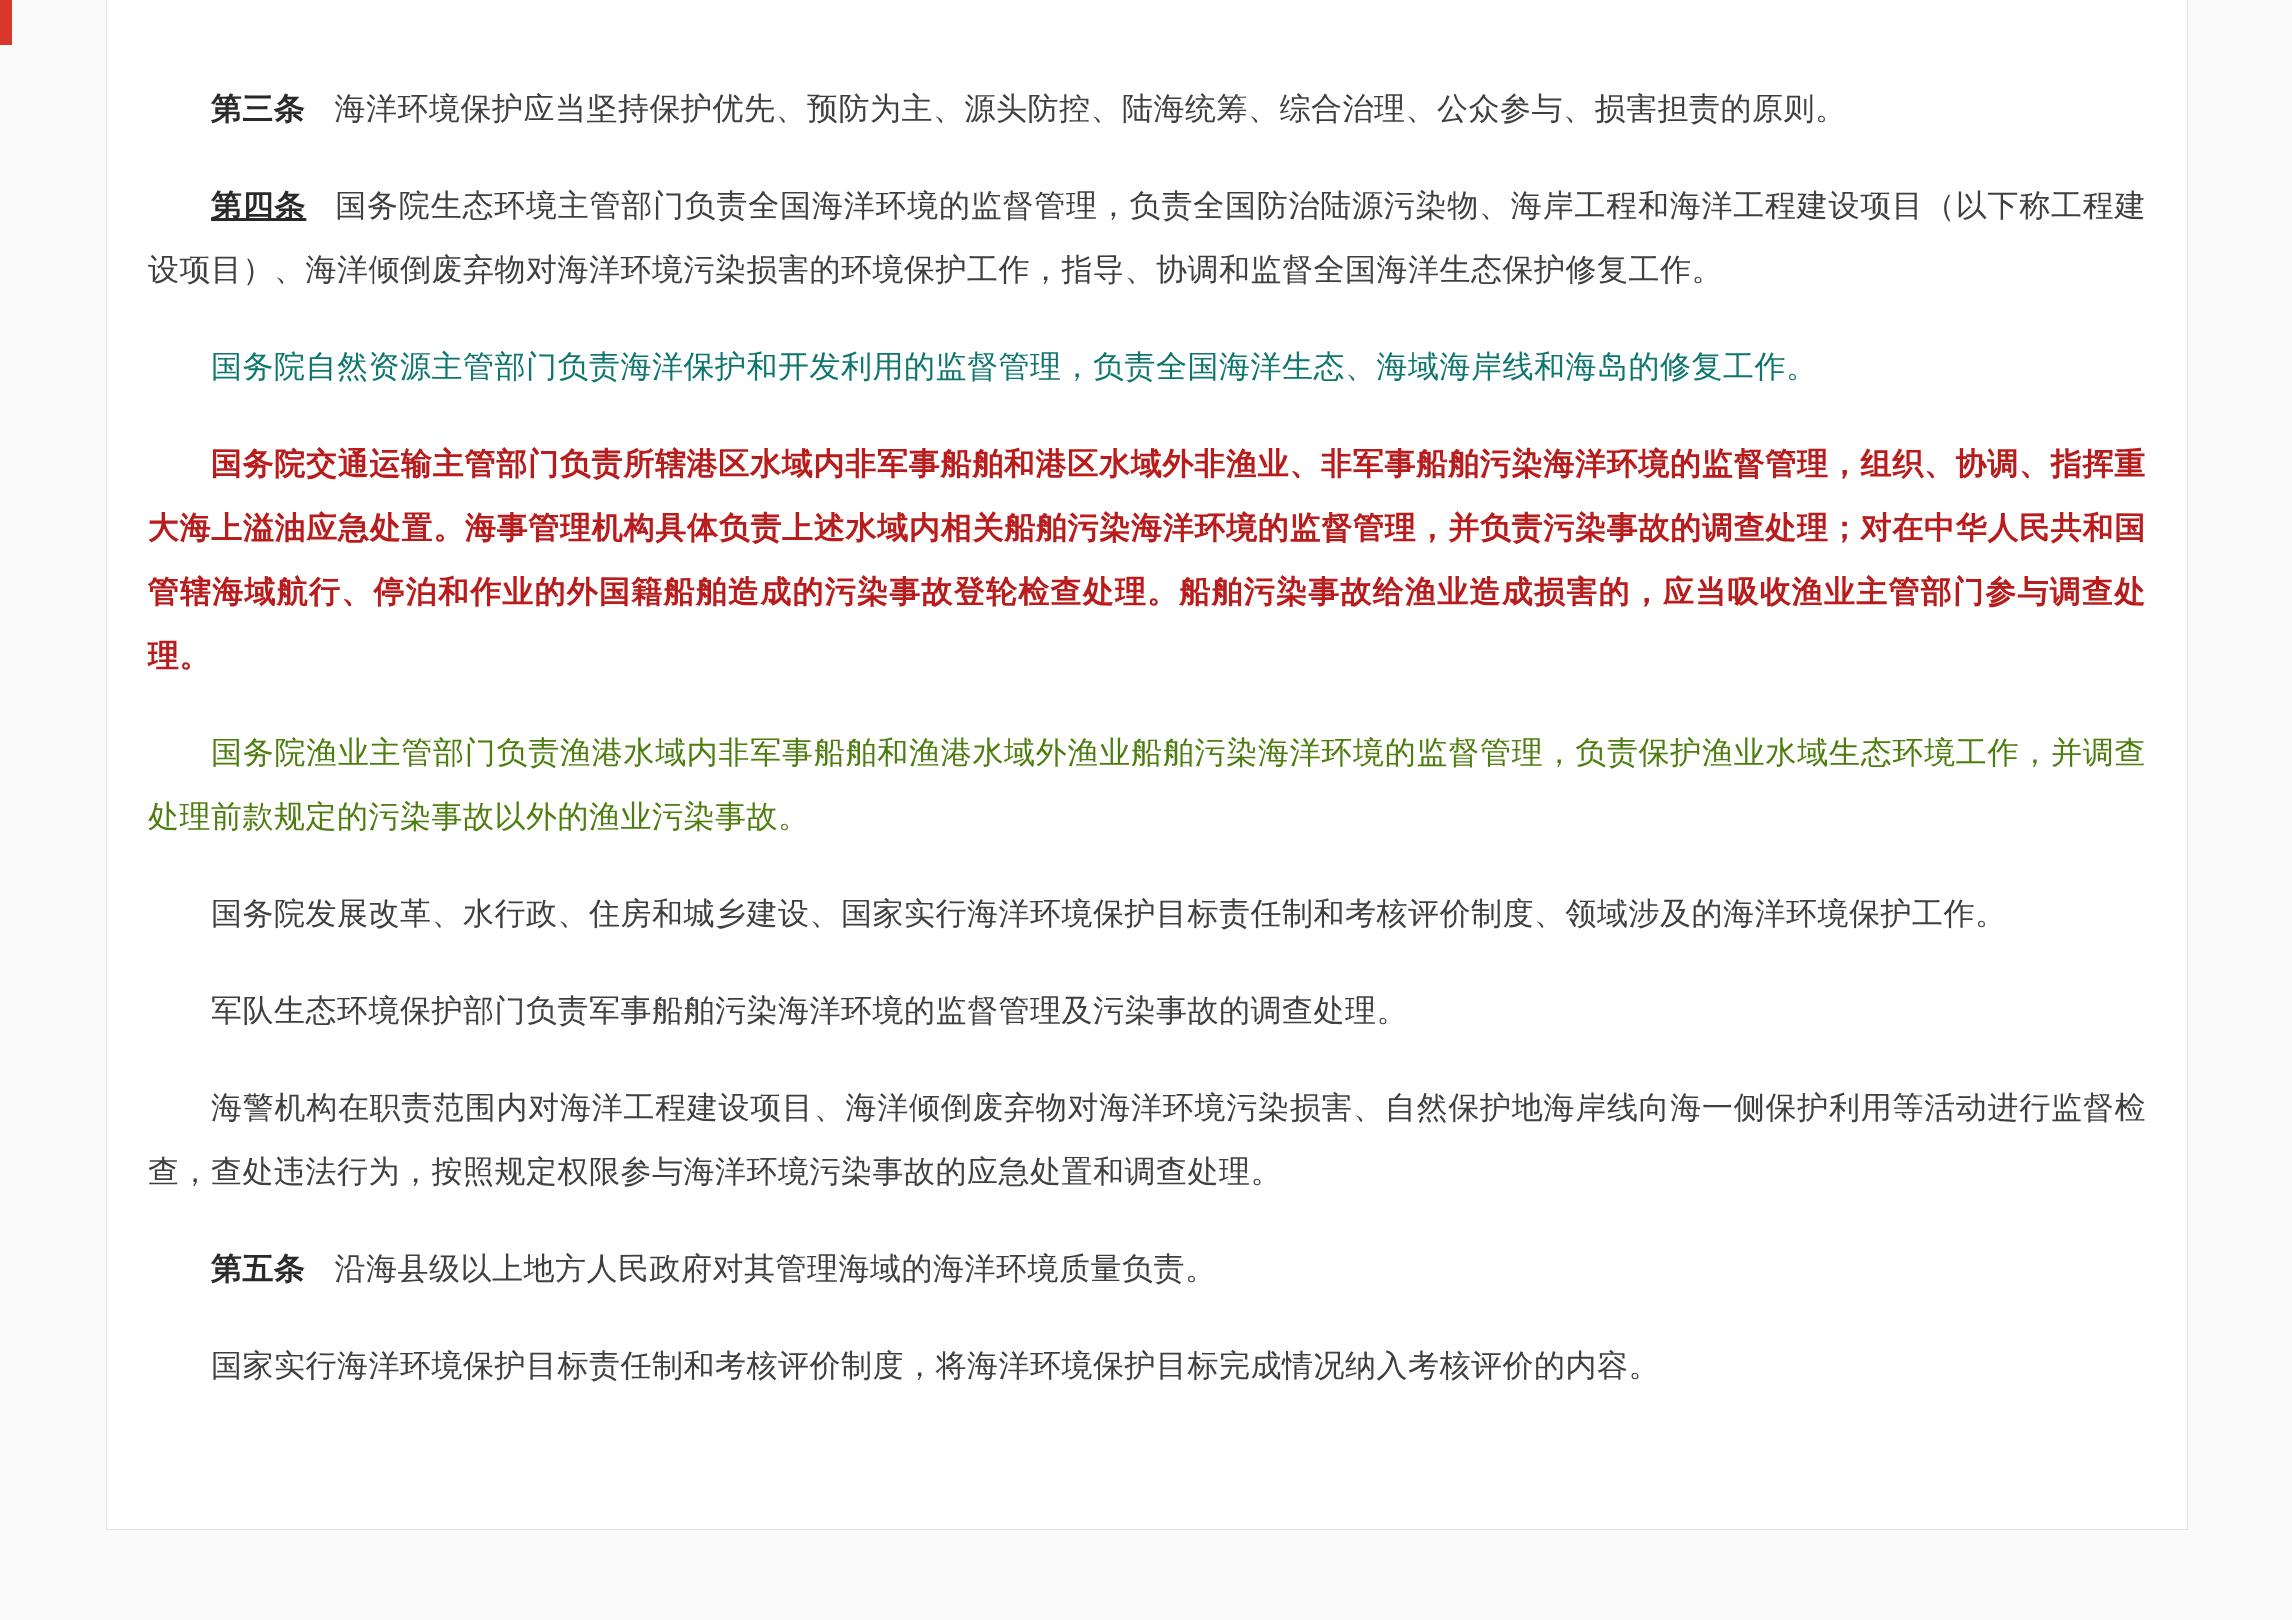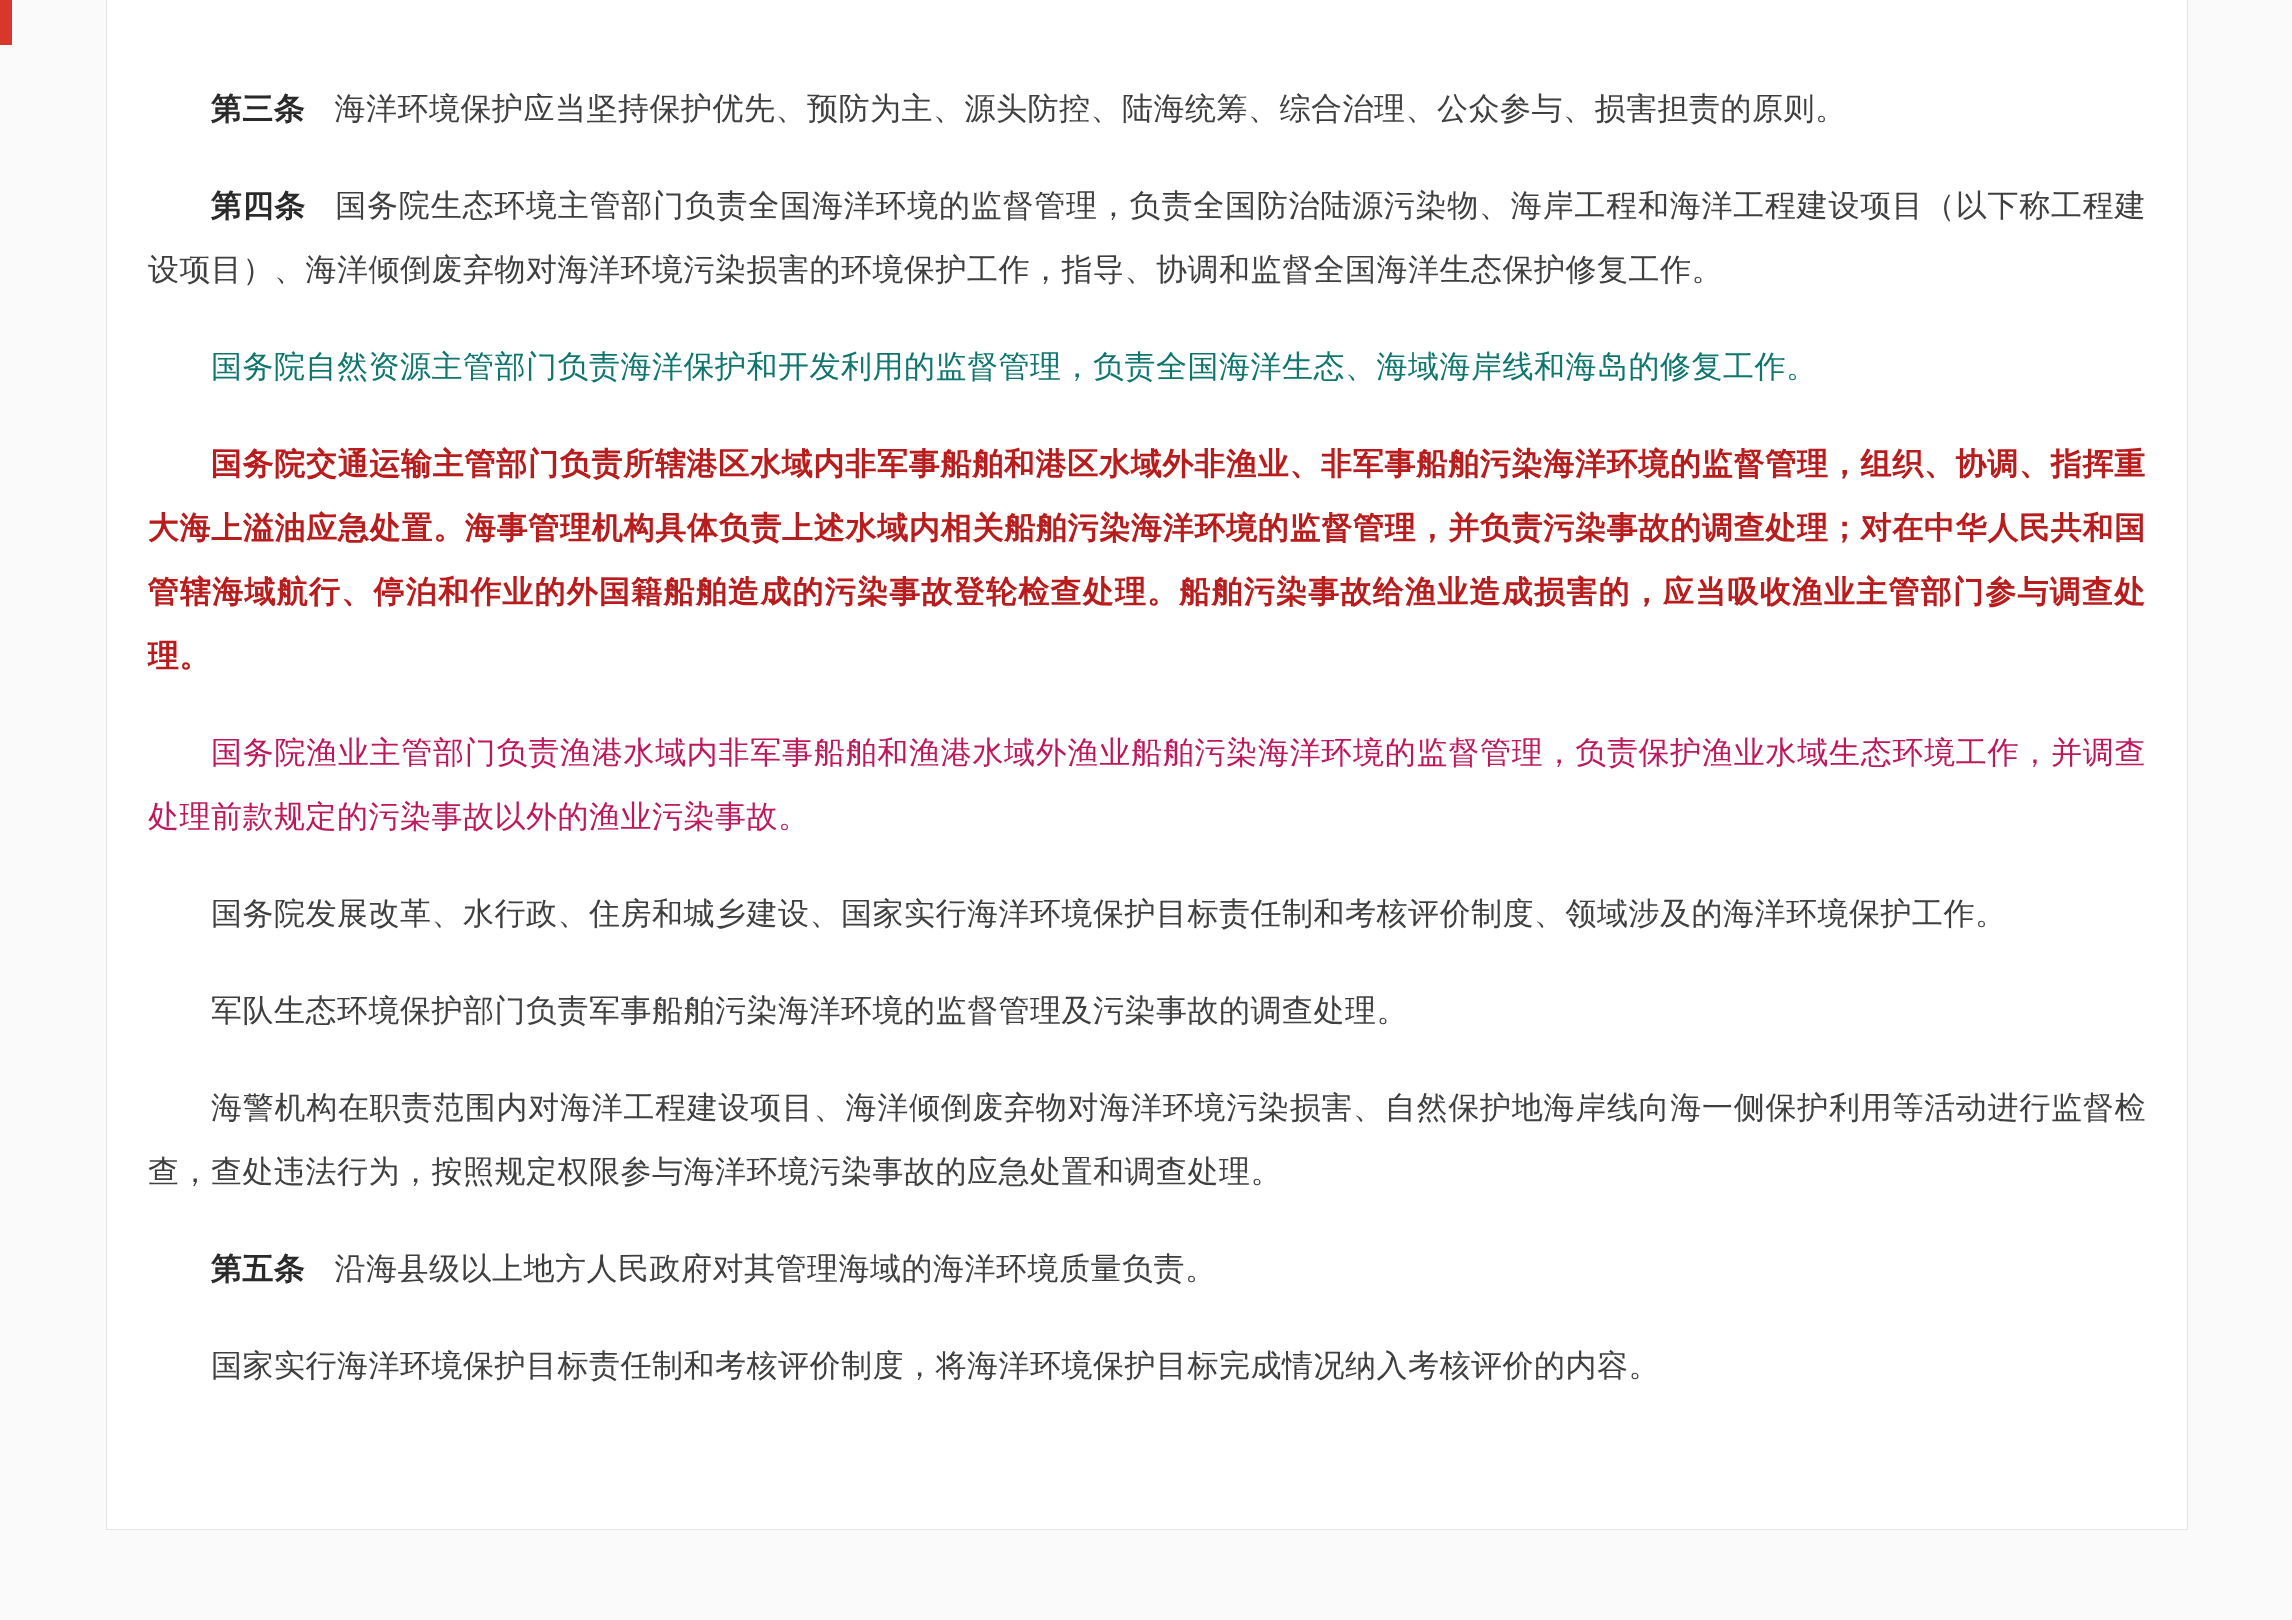--- a/index.html
+++ b/index.html
@@ -52,24 +52,24 @@
   }
 </style>
 </head>
 <body style="background: rgb(250, 250, 250);">
 
 <div class="corner-mark" style="background: rgb(217, 55, 43);"></div>
 
 <div class="card" style="background: rgb(255, 255, 255); border-color: rgb(228, 228, 228);">
   <div class="content">
       <p class="para" style="color: rgb(63, 63, 63);"><span class="lead" style="color: rgb(42, 42, 42);">第三条</span><span>海洋环境保护应当坚持保护优先、预防为主、源头防控、陆海统筹、综合治理、公众参与、损害担责的原则。</span></p>
-      <p class="para" style="color: rgb(63, 63, 63);"><span class="lead" style="color: rgb(42, 42, 42);">第四条</span><span>国务院生态环境主管部门负责全国海洋环境的监督管理，负责全国防治陆源污染物、海岸工程和海洋工程建设项目（以下称工程建设项目）、海洋倾倒废弃物对海洋环境污染损害的环境保护工作，指导、协调和监督全国海洋生态保护修复工作。</span></p>
+      <p class="para" style="color: rgb(63, 63, 63);"><span class="lead" style="color: rgb(42, 42, 42); text-decoration: underline;">第四条</span><span>国务院生态环境主管部门负责全国海洋环境的监督管理，负责全国防治陆源污染物、海岸工程和海洋工程建设项目（以下称工程建设项目）、海洋倾倒废弃物对海洋环境污染损害的环境保护工作，指导、协调和监督全国海洋生态保护修复工作。</span></p>
       <p class="para" style="color: #0f766e;"><span>国务院自然资源主管部门负责海洋保护和开发利用的监督管理，负责全国海洋生态、海域海岸线和海岛的修复工作。</span></p>
       <p class="para" style="color: #b91c1c; font-weight: bold;"><span>国务院交通运输主管部门负责所辖港区水域内非军事船舶和港区水域外非渔业、非军事船舶污染海洋环境的监督管理，组织、协调、指挥重大海上溢油应急处置。海事管理机构具体负责上述水域内相关船舶污染海洋环境的监督管理，并负责污染事故的调查处理；对在中华人民共和国管辖海域航行、停泊和作业的外国籍船舶造成的污染事故登轮检查处理。船舶污染事故给渔业造成损害的，应当吸收渔业主管部门参与调查处理。</span></p>
-      <p class="para" style="color: #be185d;"><span>国务院渔业主管部门负责渔港水域内非军事船舶和渔港水域外渔业船舶污染海洋环境的监督管理，负责保护渔业水域生态环境工作，并调查处理前款规定的污染事故以外的渔业污染事故。</span></p>
+      <p class="para" style="color: #4d7c0f;"><span>国务院渔业主管部门负责渔港水域内非军事船舶和渔港水域外渔业船舶污染海洋环境的监督管理，负责保护渔业水域生态环境工作，并调查处理前款规定的污染事故以外的渔业污染事故。</span></p>
       <p class="para" style="color: rgb(63, 63, 63);"><span>国务院发展改革、水行政、住房和城乡建设、国家实行海洋环境保护目标责任制和考核评价制度、领域涉及的海洋环境保护工作。</span></p>
       <p class="para" style="color: rgb(63, 63, 63);"><span>军队生态环境保护部门负责军事船舶污染海洋环境的监督管理及污染事故的调查处理。</span></p>
       <p class="para" style="color: rgb(63, 63, 63);"><span>海警机构在职责范围内对海洋工程建设项目、海洋倾倒废弃物对海洋环境污染损害、自然保护地海岸线向海一侧保护利用等活动进行监督检查，查处违法行为，按照规定权限参与海洋环境污染事故的应急处置和调查处理。</span></p>
       <p class="para" style="color: rgb(63, 63, 63);"><span class="lead" style="color: rgb(42, 42, 42);">第五条</span><span>沿海县级以上地方人民政府对其管理海域的海洋环境质量负责。</span></p>
       <p class="para" style="color: rgb(63, 63, 63);"><span>国家实行海洋环境保护目标责任制和考核评价制度，将海洋环境保护目标完成情况纳入考核评价的内容。</span></p>
     </div>
 </div>
 
 
 </body></html>

